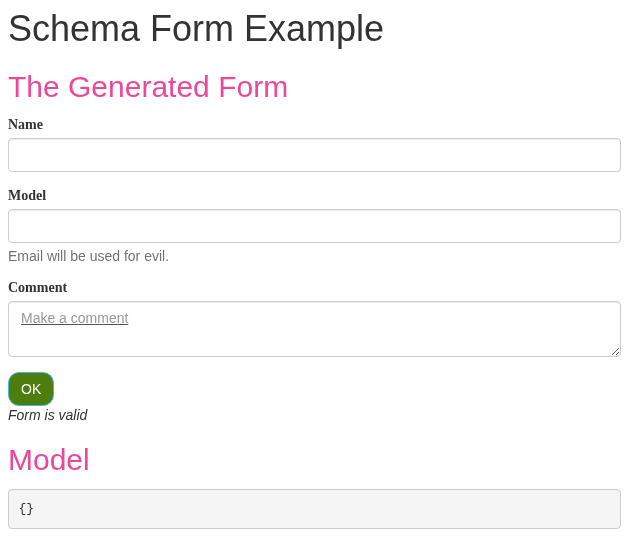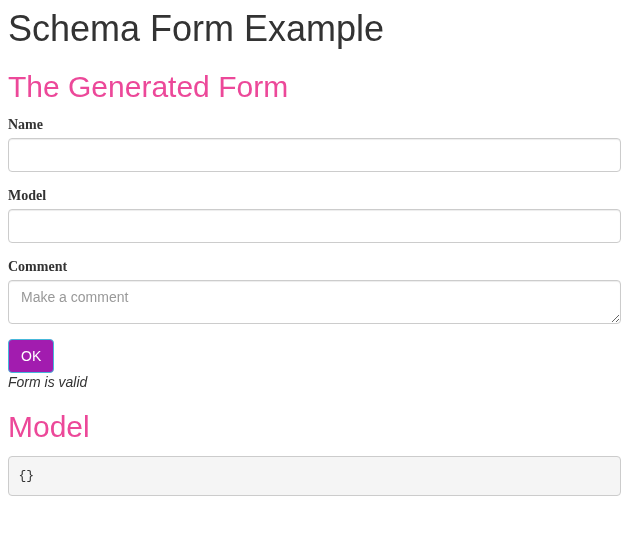--- a/index.html
+++ b/index.html
@@ -44,22 +44,23 @@
       line-height: 1.42857143;
       color: #555;
       background-color: #fff;
       background-image: none;
       border: 1px solid #ccc;
       border-radius: 4px;
       box-shadow: inset 0 1px 1px rgba(0,0,0,.075);
       font-family: inherit;
     }
     textarea.form-control {
-      height: 44px;
+      height: 56px;
       resize: both;
+      text-decoration: underline;
     }
     .form-control::placeholder {
       color: #999;
     }
     .help-block {
       display: block;
       margin-top: 5px;
       margin-bottom: 10px;
       color: #737373;
     }
@@ -73,22 +74,23 @@
       text-align: center;
       white-space: nowrap;
       vertical-align: middle;
       cursor: pointer;
       border: 1px solid transparent;
       border-radius: 4px;
       font-family: inherit;
     }
     .btn-info {
       color: #fff;
-      background-color: #a21caf;
+      background-color: #4d7c0f;
       border-color: #46b8da;
+      border-radius: 11px;
     }
     .validity {
       font-style: italic;
       margin: 1px 0 10px 0;
       display: block;
     }
     pre.model-output {
       display: block;
       padding: 9.5px;
       margin: 0;
@@ -113,20 +115,21 @@
 <h2>The Generated Form</h2>
 
 <div class="form-group">
   <label>Name</label>
   <input type="text" class="form-control" value="" style="">
 </div>
 
 <div class="form-group">
   <label>Model</label>
   <input type="text" class="form-control" value="" style="">
+  <span class="help-block">Email will be used for evil.</span>
 </div>
 
 <div class="form-group">
   <label>Comment</label>
   <textarea class="form-control" placeholder="Make a comment" style=""></textarea>
 </div>
 
 <button type="submit" class="btn btn-info">OK</button>
 
 <span class="validity">Form is valid</span>

